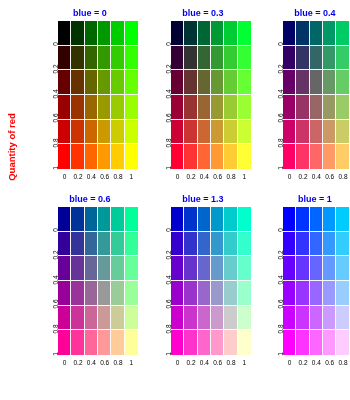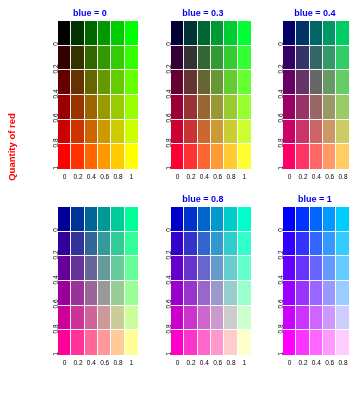--- a/index.html
+++ b/index.html
@@ -300,20 +300,21 @@
         <div class="xtick-group">
           <div class="xtick">0</div>
           <div class="xtick">0.2</div>
           <div class="xtick">0.4</div>
           <div class="xtick">0.6</div>
           <div class="xtick">0.8</div>
           <div class="xtick">1</div>
         </div>
       </div>
       <div class="panel" style="left: 40px; top: 194px; width: 100px; height: 180px;">
+        <div class="panel-title" style="color: rgb(0, 0, 238);">blue = 0.6</div>
         <div class="ytick-group">
           <div class="ytick" style="top: 7.33333px;">0</div>
           <div class="ytick" style="top: 32px;">0.2</div>
           <div class="ytick" style="top: 56.6667px;">0.4</div>
           <div class="ytick" style="top: 81.3333px;">0.6</div>
           <div class="ytick" style="top: 106px;">0.8</div>
           <div class="ytick" style="top: 130.667px;">1</div>
         </div>
         <div class="plot-area">
           <div class="cell" style="background: rgb(0, 0, 153);"></div>
@@ -356,21 +357,21 @@
         <div class="xtick-group">
           <div class="xtick">0</div>
           <div class="xtick">0.2</div>
           <div class="xtick">0.4</div>
           <div class="xtick">0.6</div>
           <div class="xtick">0.8</div>
           <div class="xtick">1</div>
         </div>
       </div>
       <div class="panel" style="left: 153px; top: 194px; width: 100px; height: 180px;">
-        <div class="panel-title" style="color: rgb(0, 0, 238);">blue = 0.8</div>
+        <div class="panel-title" style="color: rgb(0, 0, 238);">blue = 1.3</div>
         <div class="ytick-group">
           <div class="ytick" style="top: 7.33333px;">0</div>
           <div class="ytick" style="top: 32px;">0.2</div>
           <div class="ytick" style="top: 56.6667px;">0.4</div>
           <div class="ytick" style="top: 81.3333px;">0.6</div>
           <div class="ytick" style="top: 106px;">0.8</div>
           <div class="ytick" style="top: 130.667px;">1</div>
         </div>
         <div class="plot-area">
           <div class="cell" style="background: rgb(0, 0, 204);"></div>

